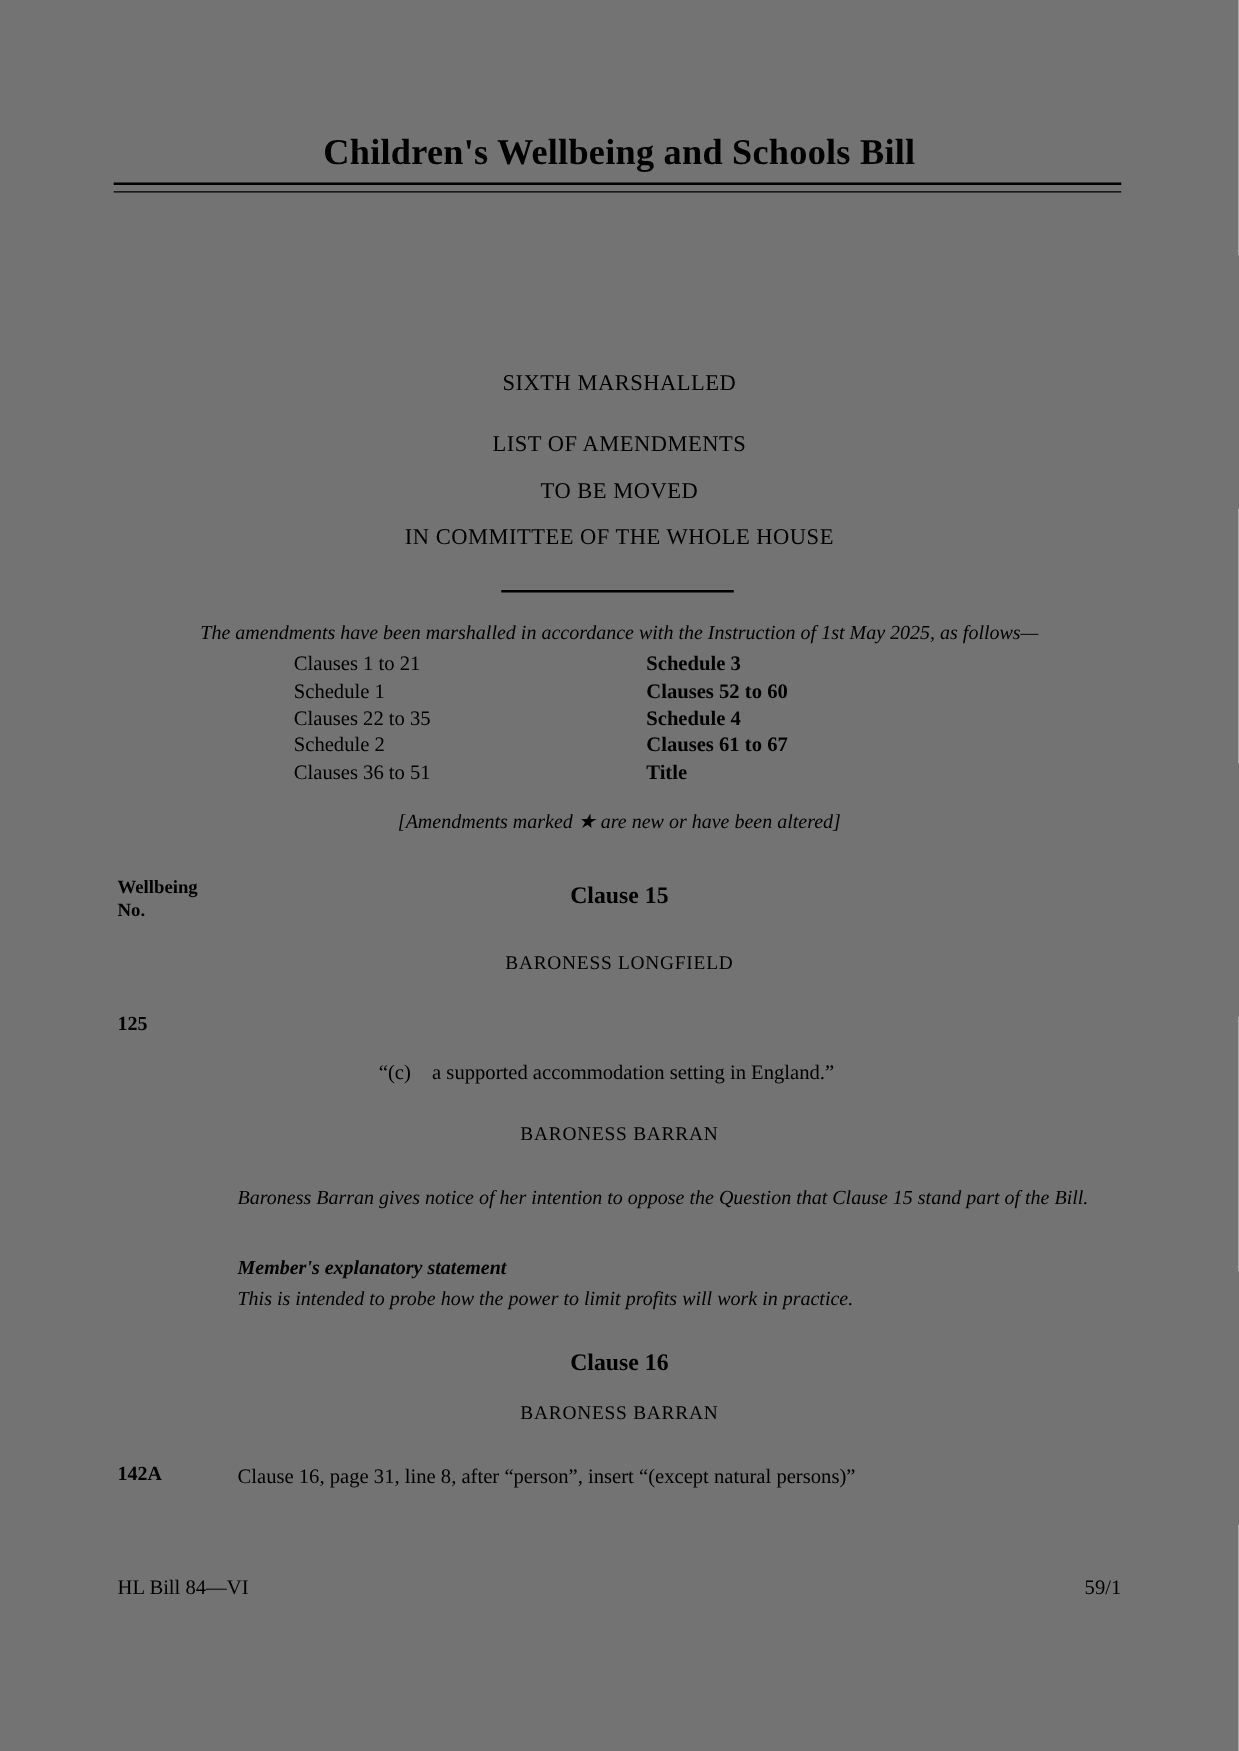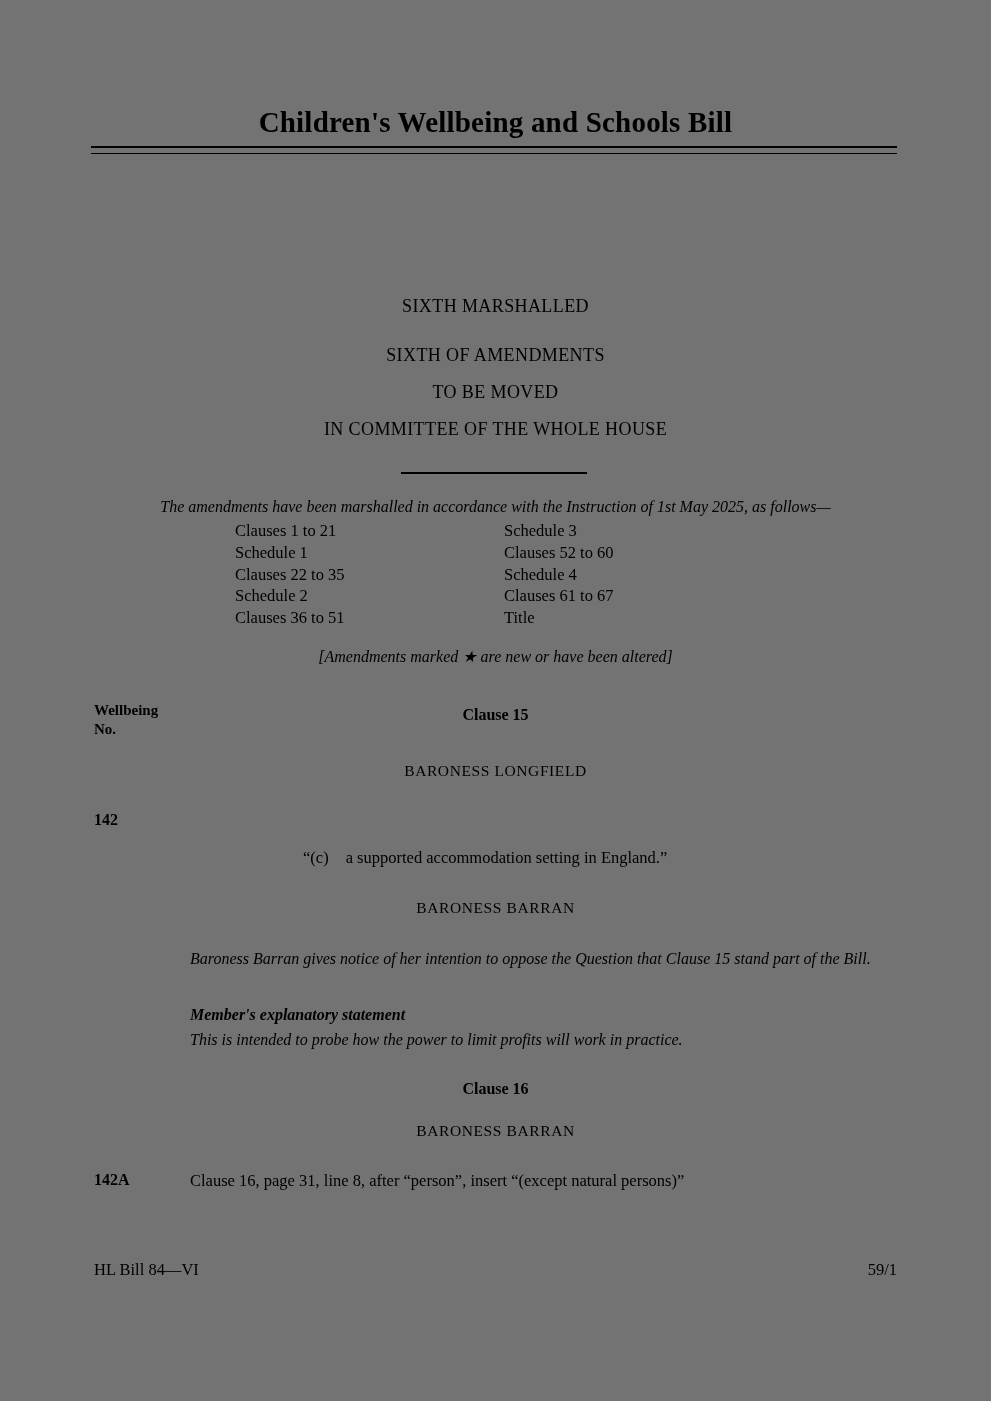--- a/index.html
+++ b/index.html
@@ -40,35 +40,35 @@
     top: 498px;
     font-style: italic;
     font-size: 16px;
   }
   .marshal-col {
     top: 520px;
     font-size: 16.5px;
     line-height: 21.8px;
   }
   .col1 { left: 235px; }
-  .col2 { left: 504px; }
+  .col2 { left: 517px; font-weight: bold; }
   .star-note {
     top: 647px;
     font-style: italic;
     font-size: 16px;
   }
   .amendment-no-label {
     left: 94px; top: 701px;
     font-weight: bold;
     font-size: 15px;
     line-height: 19px;
   }
   .clause-heading {
     font-weight: bold;
-    font-size: 16px;
+    font-size: 19px;
   }
   .c15 { top: 706px; }
   .c16 { top: 1080px; }
   .sponsor {
     font-size: 15.5px;
     letter-spacing: 0.6px;
   }
   .sp1 { top: 762px; }
   .sp2 { top: 899px; }
   .sp3 { top: 1122px; }
@@ -112,21 +112,21 @@
 </style>
 </head>
 <body>
 
 <div class="page">
 
   <div class="abs centered doc-title">Children's Wellbeing and Schools Bill</div>
   <div class="abs title-rule"></div>
 
   <div class="abs centered big-heading h-line1">SIXTH MARSHALLED</div>
-  <div class="abs centered big-heading h-line2">SIXTH OF AMENDMENTS</div>
+  <div class="abs centered big-heading h-line2">LIST OF AMENDMENTS</div>
   <div class="abs centered big-heading h-line3">TO BE MOVED</div>
   <div class="abs centered big-heading h-line4">IN COMMITTEE OF THE WHOLE HOUSE</div>
 
   <div class="abs short-rule"></div>
 
   <div class="abs centered marshal-note">The amendments have been marshalled in accordance with the Instruction of 1st May 2025, as follows—</div>
 
   <div class="abs marshal-col col1">
     <div>Clauses 1 to 21</div>
     <div>Schedule 1</div>
@@ -145,21 +145,21 @@
   <div class="abs centered star-note">[Amendments marked ★ are new or have been altered]</div>
 
   <div class="abs amendment-no-label">
     <div>Wellbeing</div>
     <div>No.</div>
   </div>
 
   <div class="abs centered clause-heading c15">Clause 15</div>
   <div class="abs centered sponsor sp1">BARONESS LONGFIELD</div>
 
-  <div class="abs amd-number n142">142</div>
+  <div class="abs amd-number n142">125</div>
   <div class="abs insert-line">
     <span class="marker">“(c)</span><span>a supported accommodation setting in England.”</span>
   </div>
 
   <div class="abs centered sponsor sp2">BARONESS BARRAN</div>
 
   <div class="abs notice">Baroness Barran gives notice of her intention to oppose the Question that Clause 15 stand part of the Bill.</div>
 
   <div class="abs expl-heading">Member's explanatory statement</div>
   <div class="abs expl-text">This is intended to probe how the power to limit profits will work in practice.</div>

